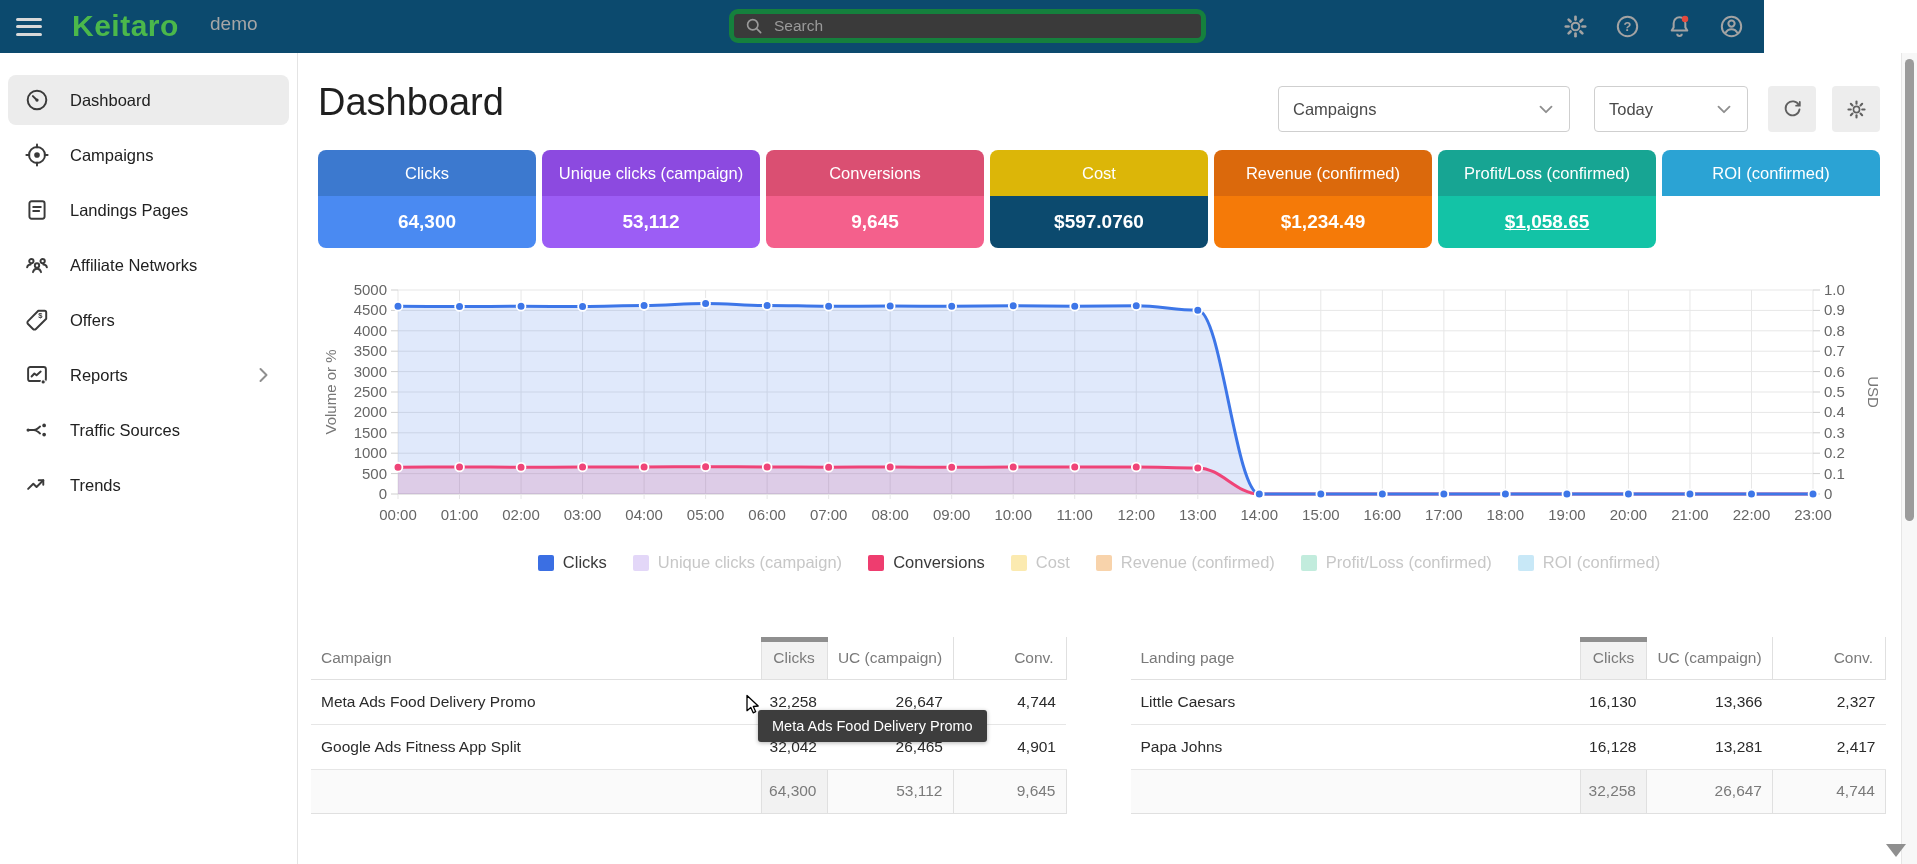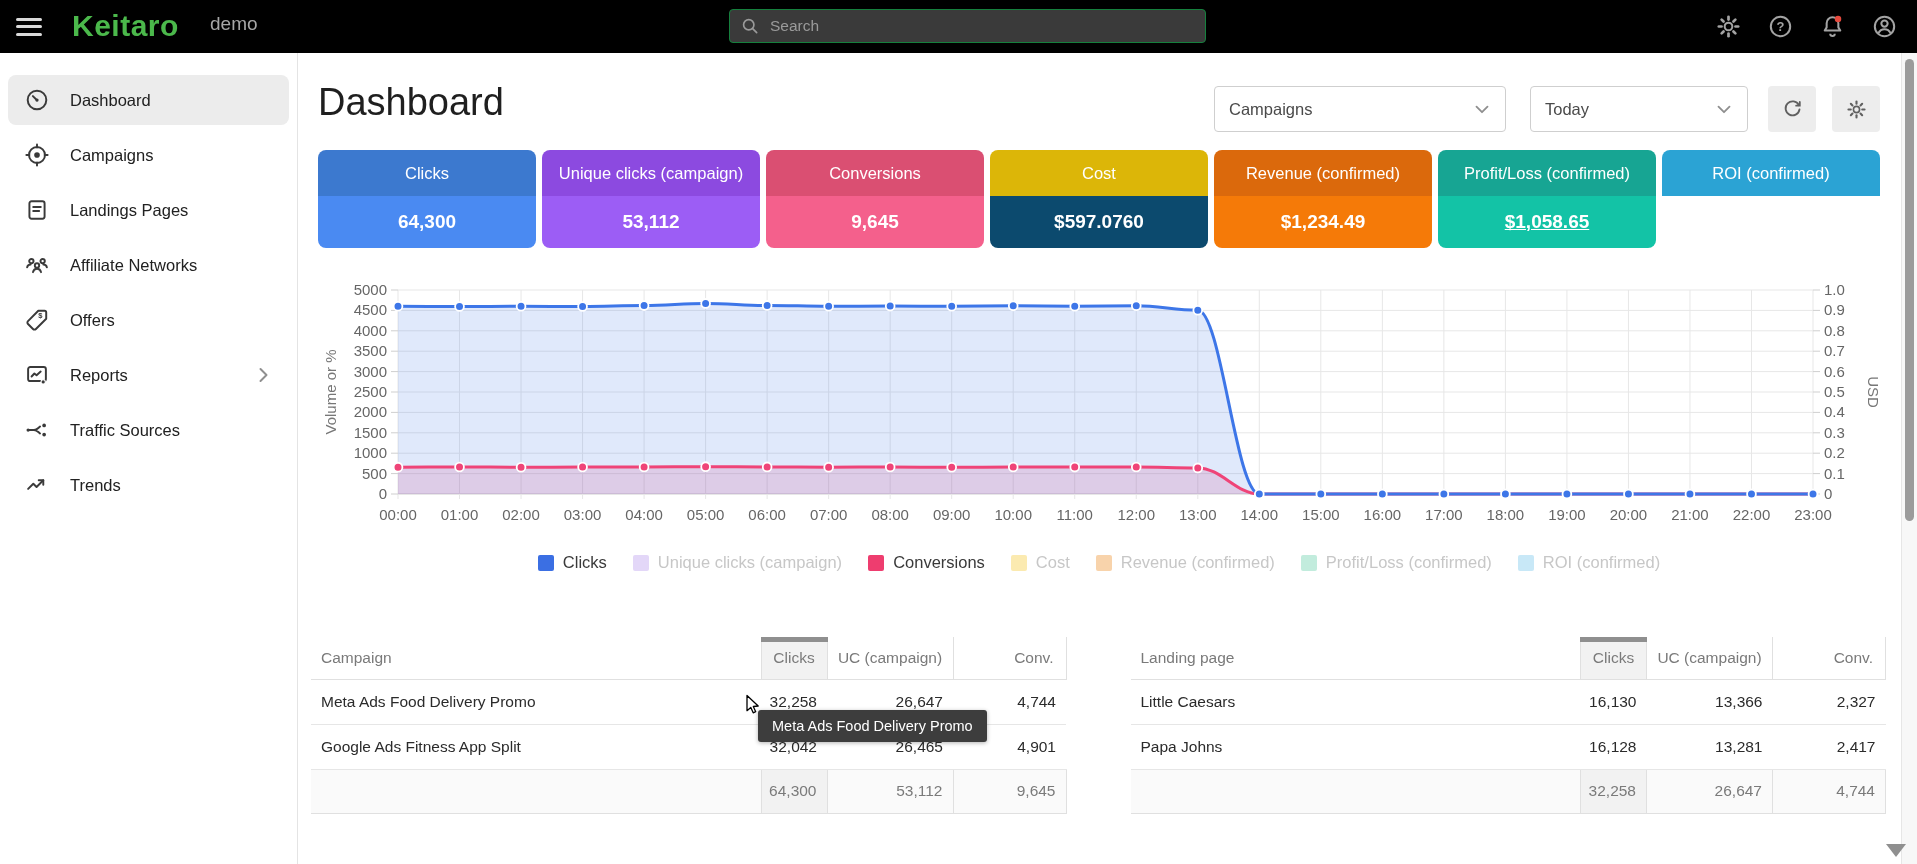--- a/index.html
+++ b/index.html
@@ -1,27 +1,27 @@
 <!DOCTYPE html>
 <html><head>
 <meta charset="utf-8">
 <style>
   * { margin:0; padding:0; box-sizing:border-box; }
   html,body { width:1917px; height:864px; overflow:hidden; background:#fff;
     font-family:"Liberation Sans","DejaVu Sans",sans-serif; }
   svg { display:block; }
 
   
-  .topbar { position:absolute; left:0; top:0; width:1917px; height:53px; background:#000000; z-index:30; }
+  .topbar { position:absolute; left:0; top:0; width:1764px; height:53px; background:#0c4a6e; z-index:30; }
   .menu-btn { position:absolute; left:16px; top:13px; width:30px; height:27px; background:none; border:none; cursor:pointer; }
   .menu-btn span { display:block; width:26px; height:3px; background:#d9d9d9; border-radius:2px; margin:4.5px 0; }
   .logo { position:absolute; left:72px; top:9px; font-size:30px; font-weight:bold; color:#4bb84b; letter-spacing:.5px; }
   .logo-suffix { position:absolute; left:210px; top:13px; font-size:19px; color:#a6a6a6; font-weight:normal; }
   .searchbox { position:absolute; left:729px; top:9px; width:477px; height:34px; background:#3a3a3a;
-    border:1px solid #15803d; border-radius:4px; display:flex; align-items:center; padding:0 10px; }
+    border:5px solid #15803d; border-radius:9px; display:flex; align-items:center; padding:0 10px; }
   .searchbox svg { width:20px; height:20px; color:#9a9a9a; flex:none; }
   .searchbox input { flex:1; background:transparent; border:none; outline:none; color:#cfcfcf;
     font-size:15.5px; margin-left:10px; font-family:inherit; }
   .searchbox input::placeholder { color:#9a9a9a; }
   .topbar-icons { position:absolute; right:19px; top:0; height:53px; display:flex; align-items:center; gap:25px; }
   .tb-icon { width:27px; height:27px; background:none; border:none; color:#a3a3a3; cursor:pointer; padding:0; }
   .tb-icon svg { width:27px; height:27px; }
 
   
   .sidebar { position:absolute; left:0; top:53px; width:298px; height:811px; background:#fff;
@@ -36,21 +36,21 @@
 
   
   .main { position:absolute; left:298px; top:53px; width:1582px; height:811px; padding-left:20px; }
   .page-title { position:absolute; left:20px; top:28px; font-size:38px; font-weight:400; color:#1f1f1f; }
   .controls { position:absolute; right:0; top:33px; display:flex; gap:16px; align-items:center; }
   .select { height:46px; background:#fff; border:1px solid #cfcfcf; border-radius:4px; display:flex;
     align-items:center; padding:0 12px 0 14px; cursor:pointer; }
   .select .sel-label { font-size:16.5px; color:#4a4a4a; flex:1; }
   .select .chev { width:22px; height:22px; color:#8f8f8f; flex:none; }
   .select.grouping { width:292px; margin-right:8px; }
-  .select.range { width:218px; margin-right:4px; }
+  .select.range { width:154px; margin-right:4px; }
   .icon-btn { width:48px; height:46px; background:#ededed; border:none; border-radius:4px; color:#606060;
     cursor:pointer; display:flex; align-items:center; justify-content:center; }
   .icon-btn svg { width:23px; height:23px; }
 
   
   .cards { position:absolute; left:20px; top:97px; width:1562px; display:flex; gap:6px; }
   .card { flex:1; border-radius:8px; overflow:hidden; color:#fff; cursor:pointer; }
   .card-label { height:46px; display:flex; align-items:center; justify-content:center; font-size:16.5px; }
   .card-value { height:52px; display:flex; align-items:center; justify-content:center; font-size:19px; font-weight:bold; }
 

